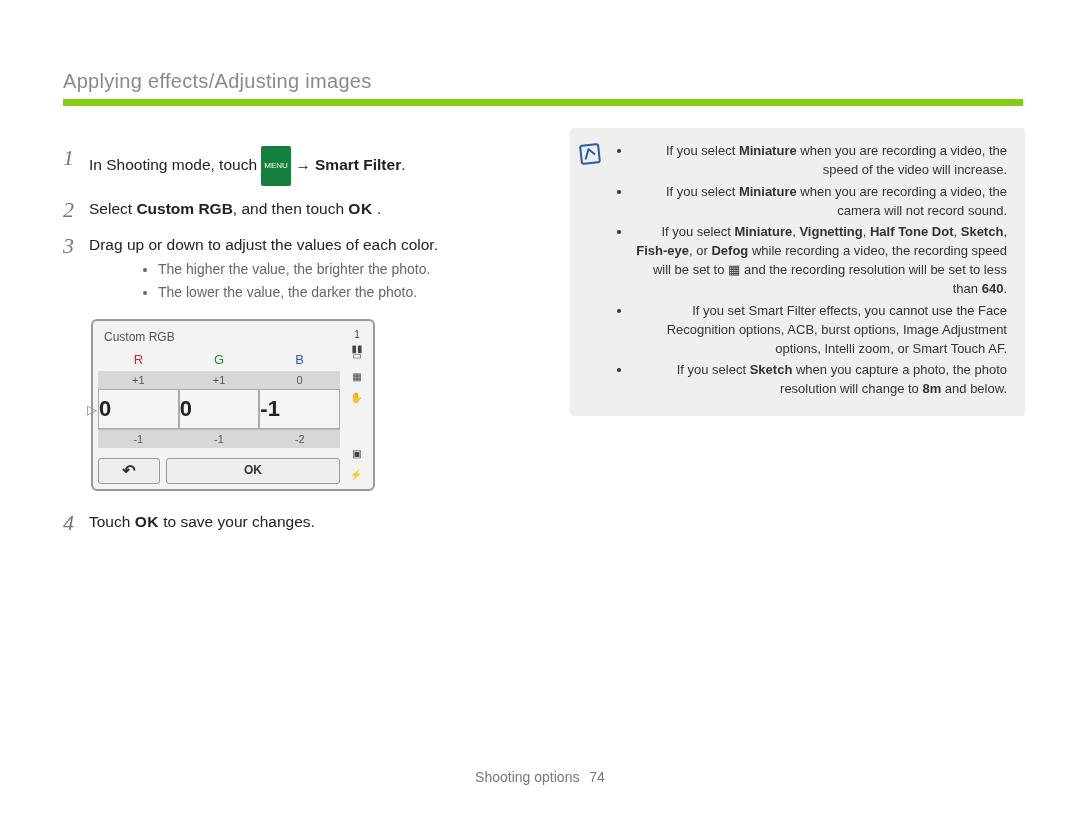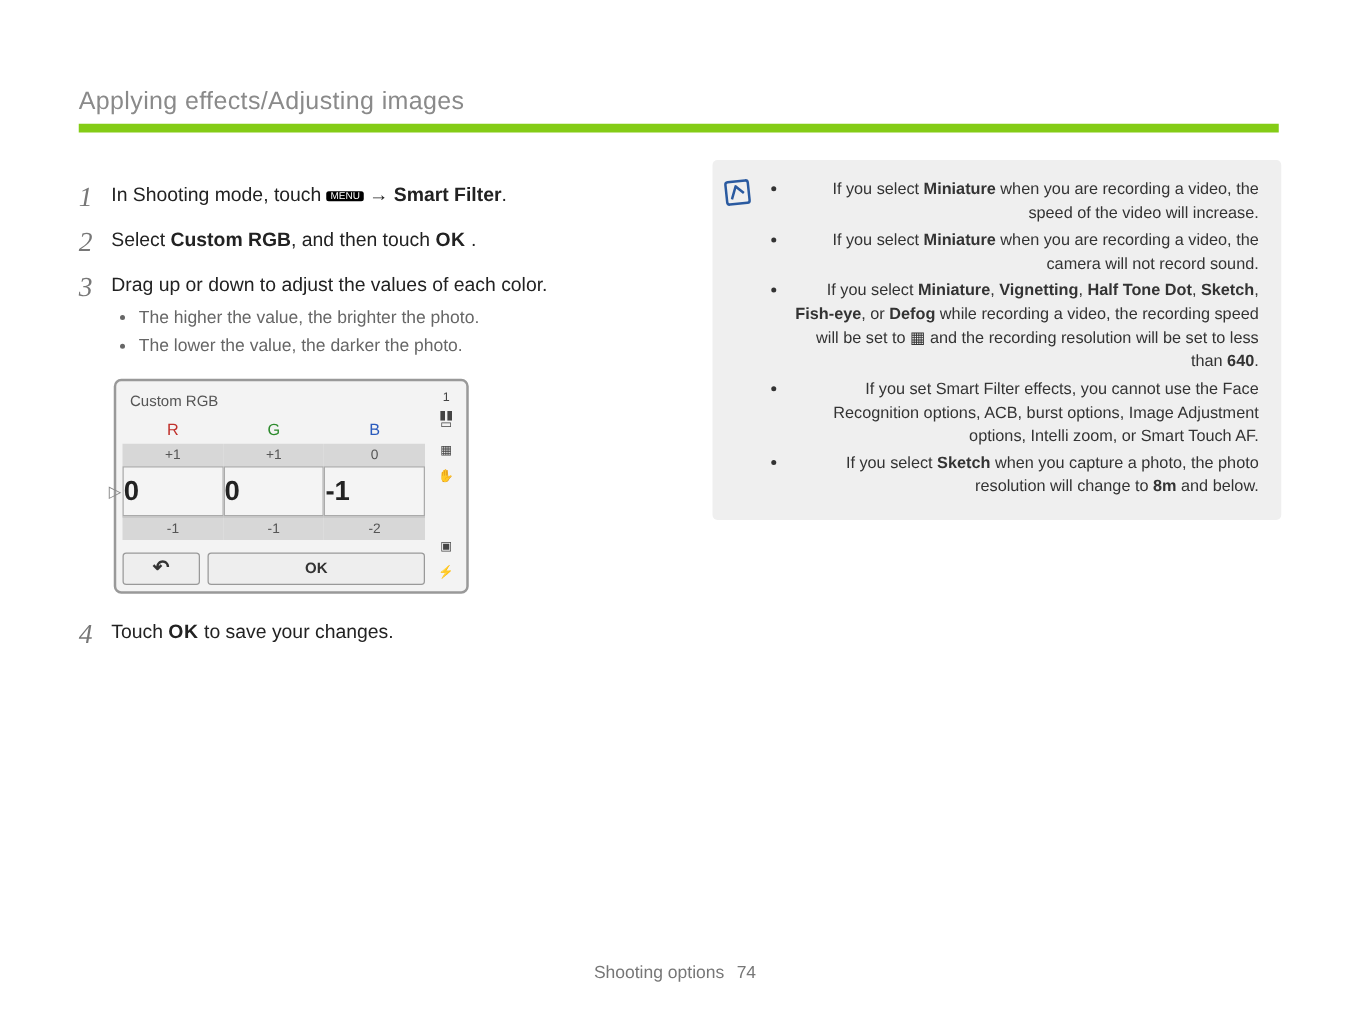--- a/index.html
+++ b/index.html
@@ -54,38 +54,38 @@
     font-size: 22px;
     color: #777;
     width: 26px;
     flex-shrink: 0;
     line-height: 1.1;
   }
   .step-body { flex: 1; font-size: 15.5px; }
   .step-body b { font-weight: 700; }
   .menu-icon {
     display: inline-block;
-    background: #000000;
+    background: #15803d;
     color: #fff;
     font-size: 8px;
-    padding: 0 3px;
+    padding: 16px 3px;
     vertical-align: middle;
     border-radius: 2px;
     line-height: 1;
   }
   .arrow { font-weight: 400; }
   .ok-inline { font-weight: 700; letter-spacing: 0.5px; }
   .sub-bullets {
     list-style: disc;
     margin: 2px 0 0 6px;
     padding-left: 16px;
     color: #666;
     font-size: 14px;
   }
-  .sub-bullets li { margin-bottom: 3px; }
+  .sub-bullets li { margin-bottom: 3px; margin-left: 47px; }
 
   
   .camera-ui {
     margin: 14px 0 20px 28px;
     width: 284px;
     border: 2px solid #999;
     border-radius: 6px;
     background: #f3f3f3;
     padding: 5px;
     display: flex;

